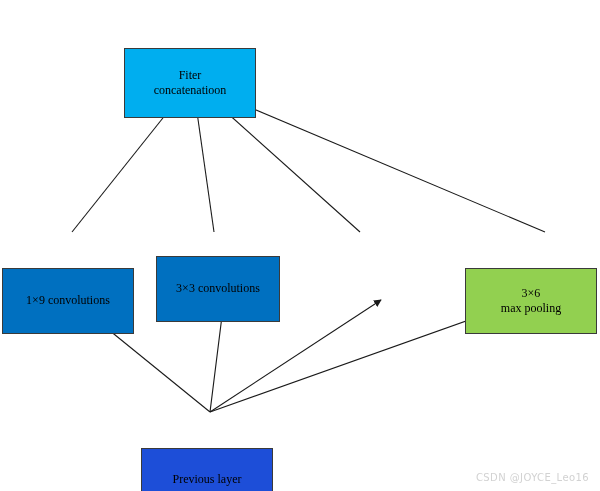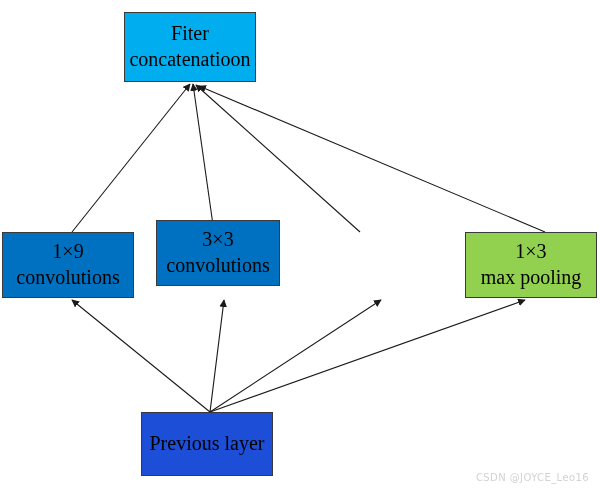--- a/index.html
+++ b/index.html
@@ -27,23 +27,24 @@
   .node {
     position: absolute;
     box-sizing: border-box;
     border: 1px solid #3a3a3a;
     display: flex;
     align-items: center;
     justify-content: center;
     text-align: center;
     color: #000000;
     font-family: "Liberation Serif", serif;
-    font-size: 20px;
+    font-size: 12px;
     line-height: 1.28;
     z-index: 2;
+    margin-top: 36px;
   }
   .node-label {
     display: block;
     padding: 0 4px;
     white-space: pre-line;
   }
   #node-filter-concat {
     left: 124px;
     top: 12px;
     width: 132px;
@@ -128,21 +129,21 @@
   <div class="node" id="node-conv1x1">
     <span class="node-label">1×9 convolutions</span>
   </div>
 
   <div class="node" id="node-conv3x3">
     <span class="node-label">3×3 convolutions</span>
   </div>
 
 
   <div class="node" id="node-maxpool">
-    <span class="node-label">1×3
+    <span class="node-label">3×6
 max pooling</span>
   </div>
 
   <div class="node" id="node-previous-layer">
     <span class="node-label">Previous layer</span>
   </div>
 
   <div id="watermark">CSDN @JOYCE_Leo16</div>
 
 </div>

